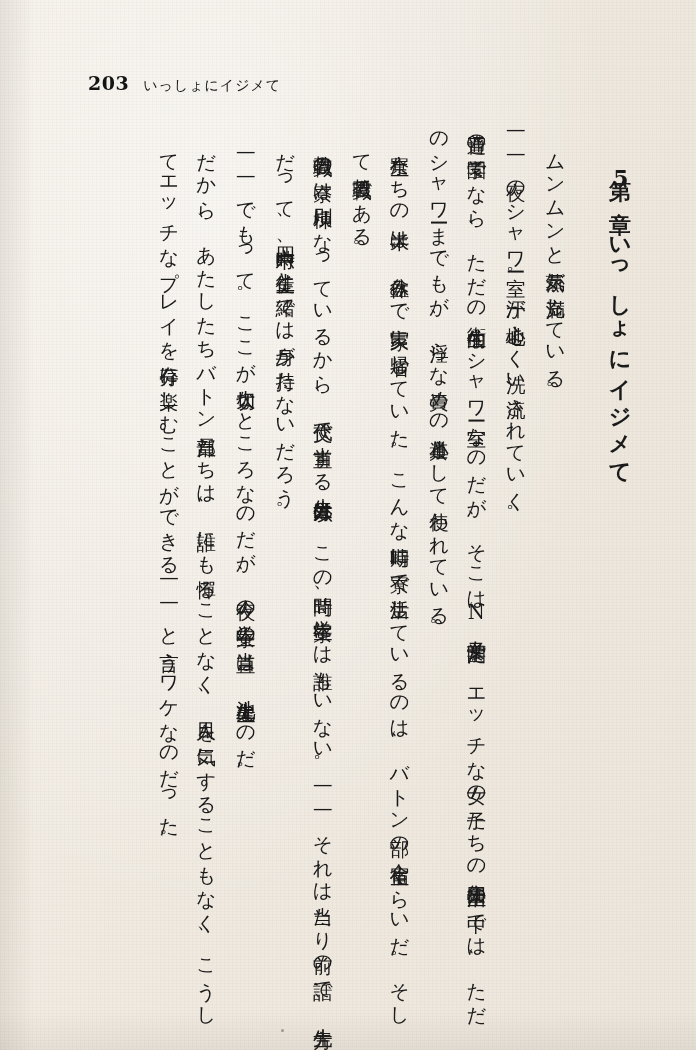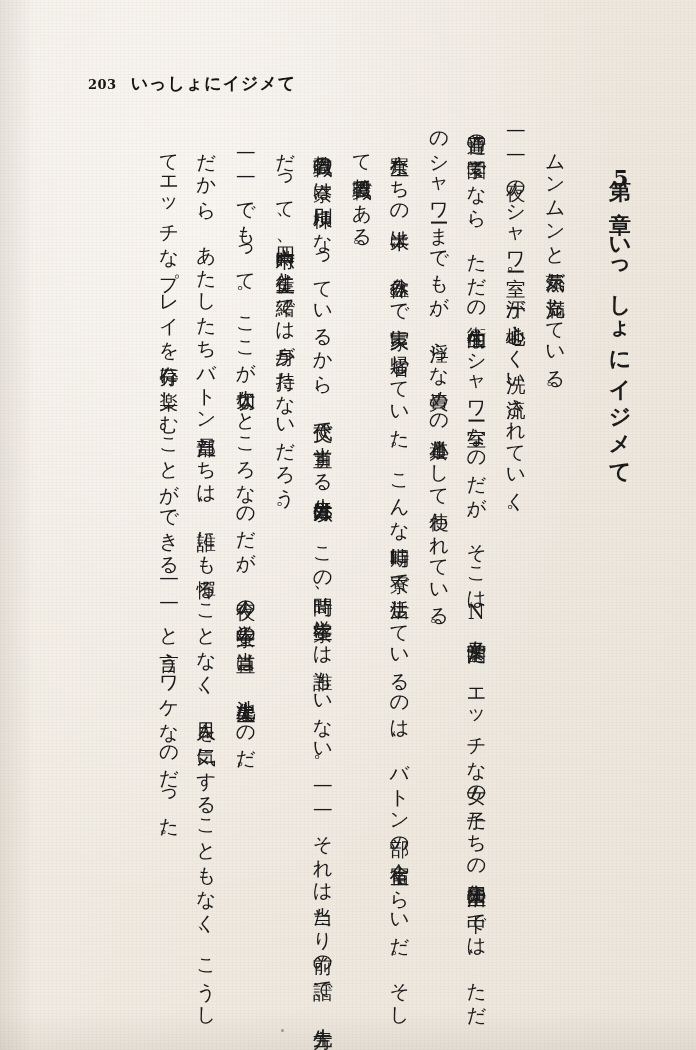--- a/index.html
+++ b/index.html
@@ -36,28 +36,28 @@
   .running-head {
     position: absolute;
     top: 72px;
     left: 88px;
     display: flex;
     align-items: baseline;
     gap: 14px;
     white-space: nowrap;
   }
   .folio {
-    font-size: 13px;
+    font-size: 19px;
     font-weight: 700;
     letter-spacing: 0.5px;
     color: #141414;
   }
   .running-title {
-    font-size: 17px;
-    font-weight: 700;
+    font-size: 14px;
+    font-weight: 400;
     letter-spacing: 1px;
     color: #141414;
   }
 
   
   .text-body {
     position: absolute;
     top: 118px;
     left: 56px;
     width: 586px;

